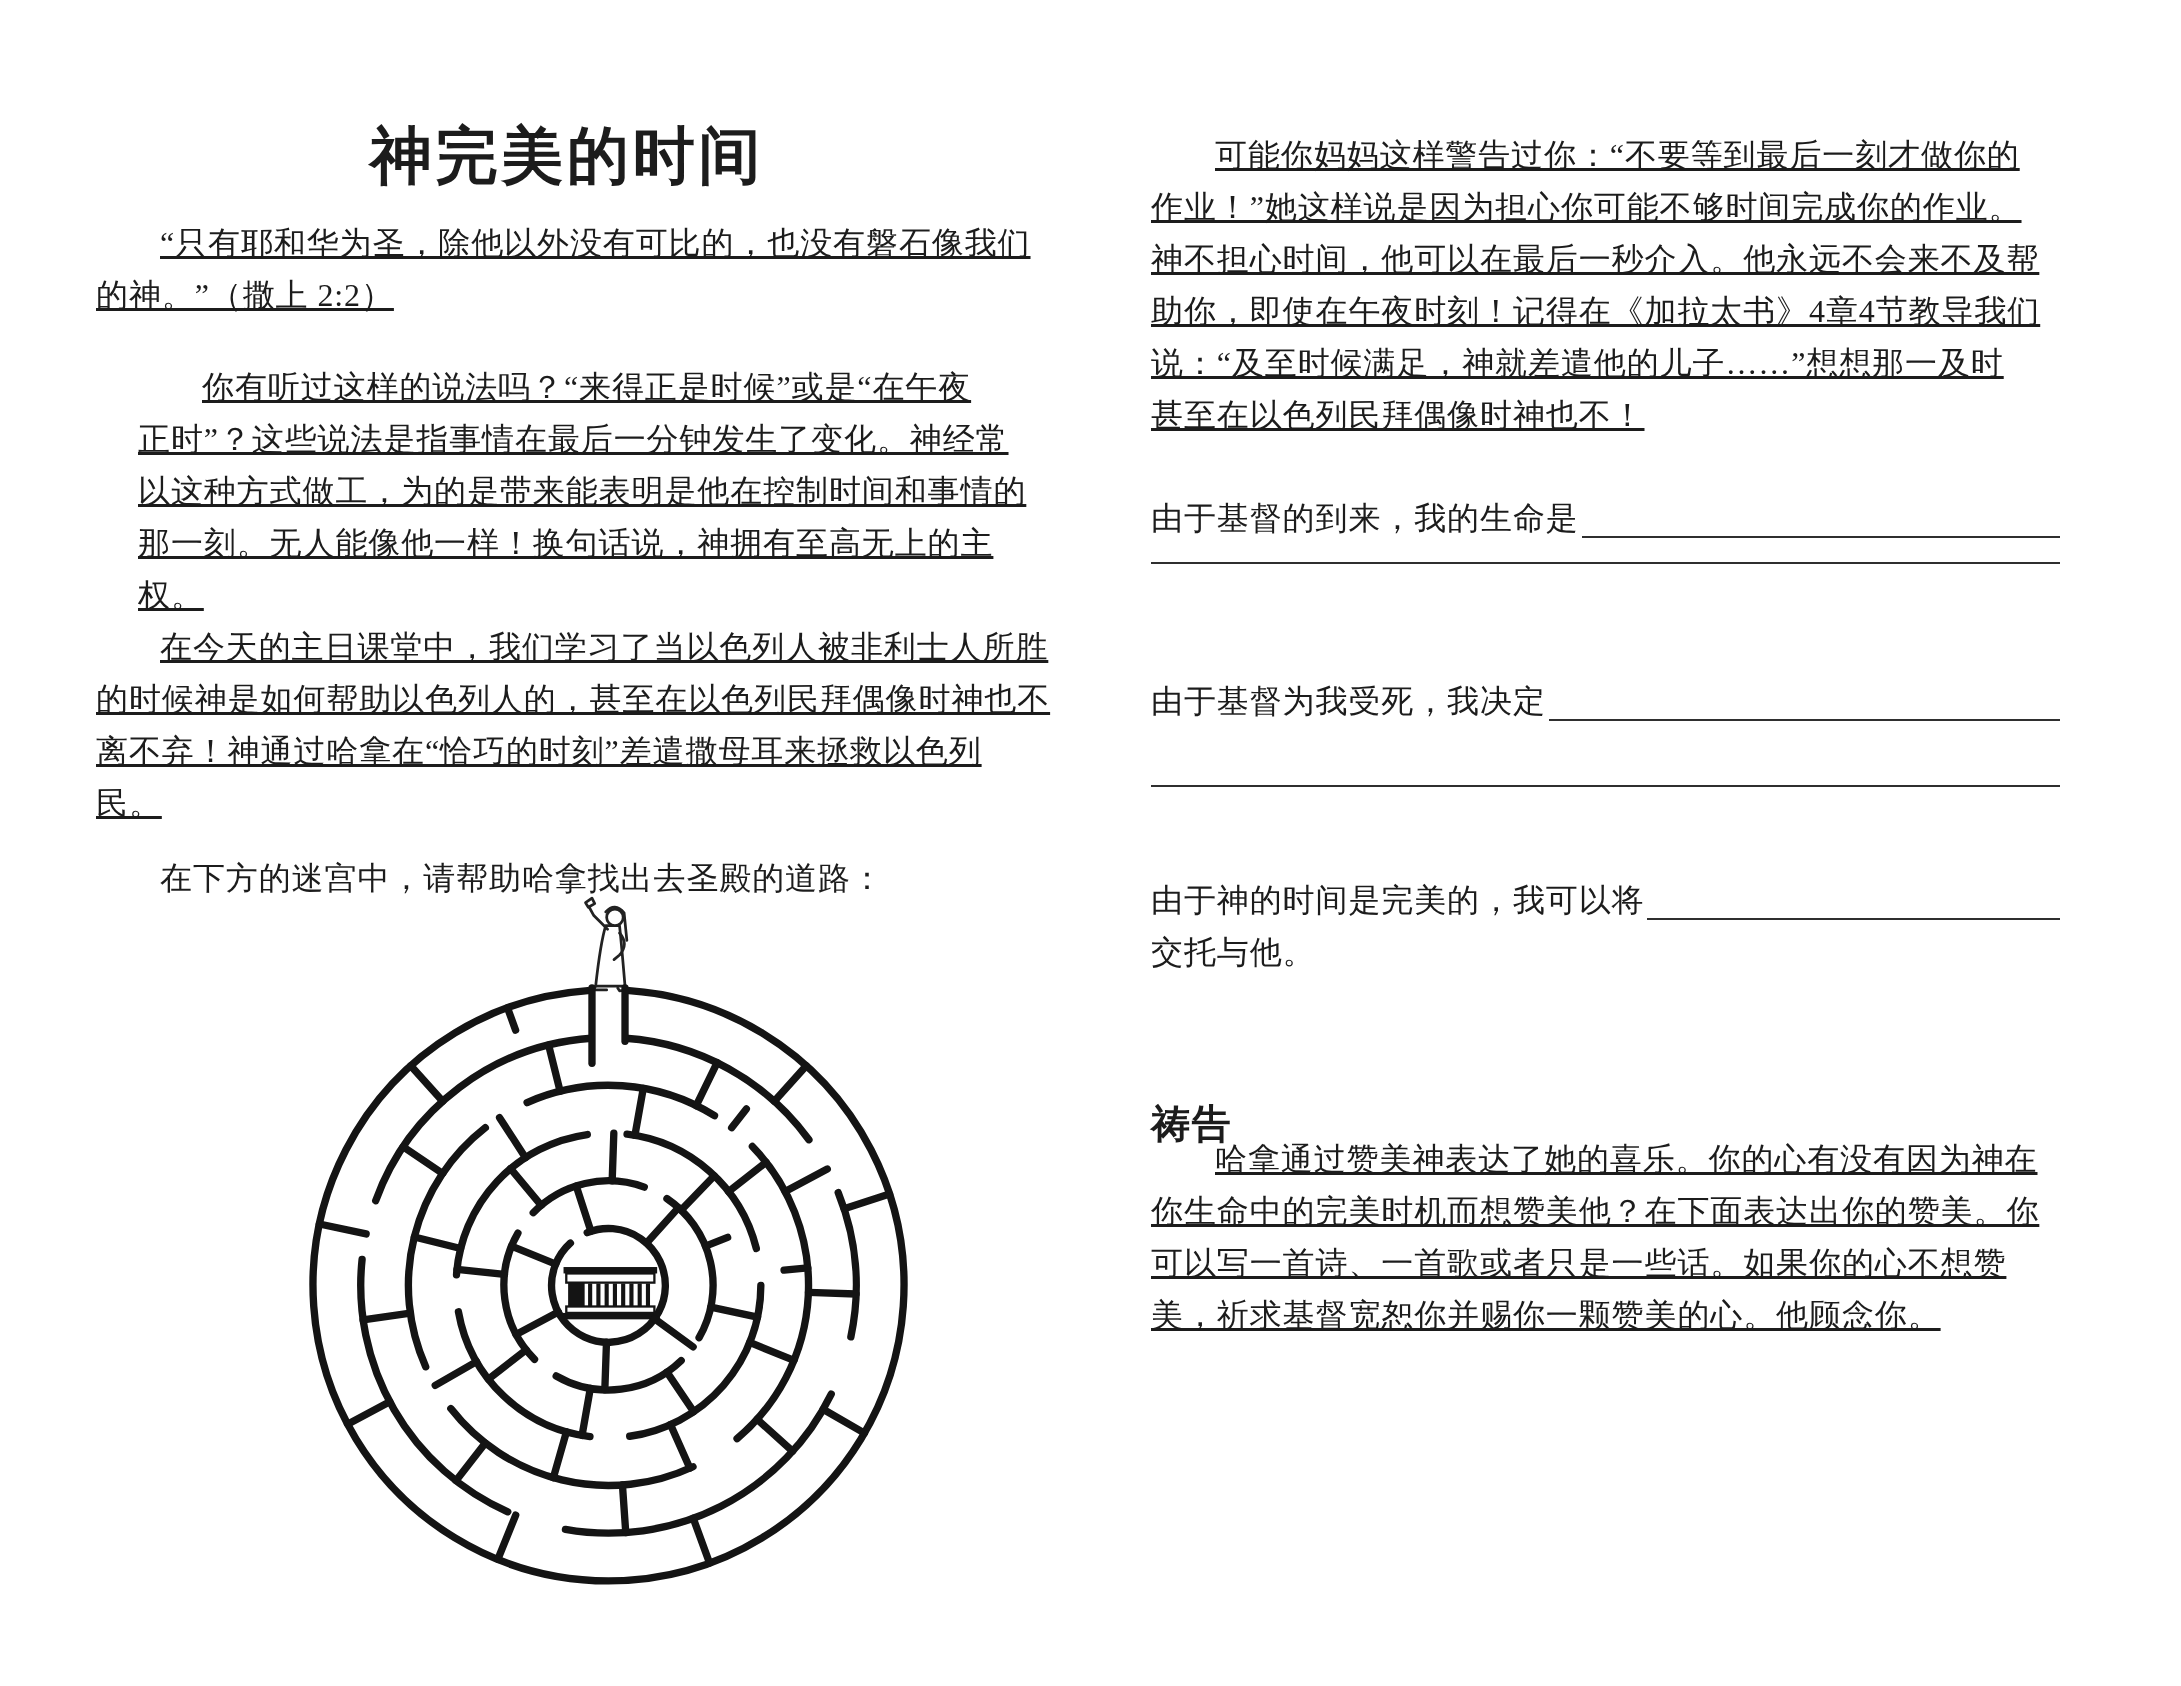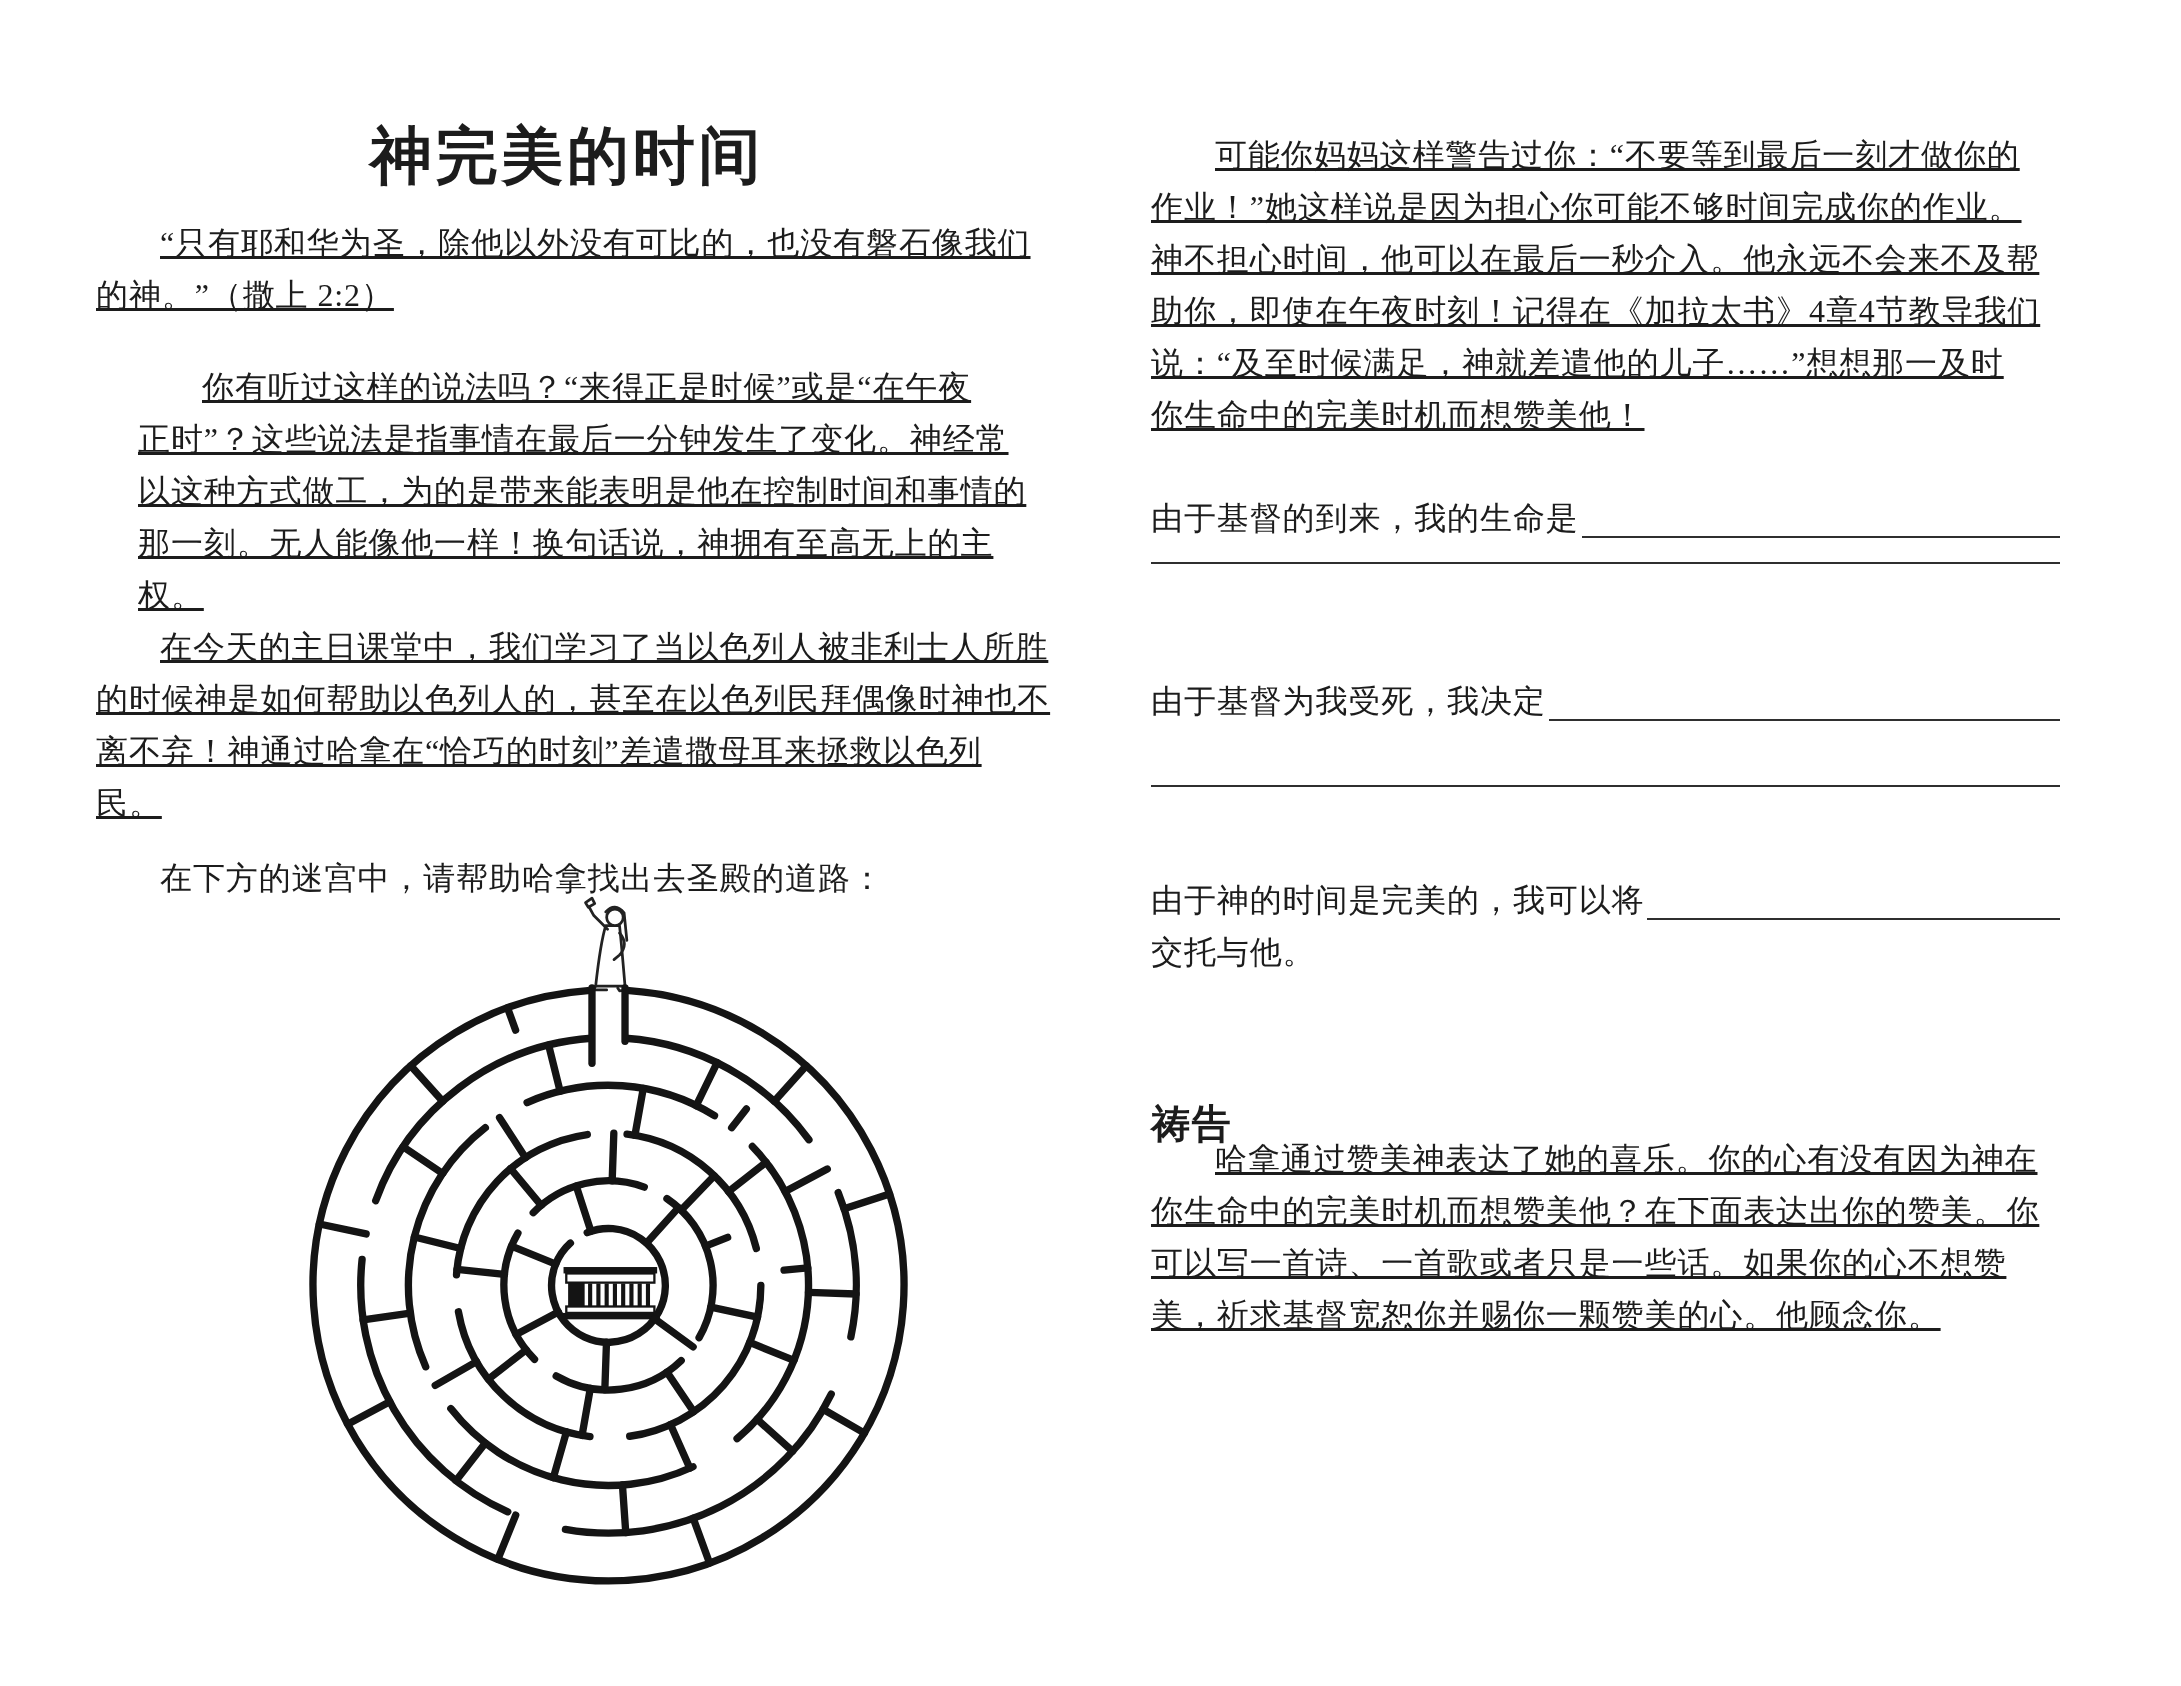--- a/index.html
+++ b/index.html
@@ -149,21 +149,21 @@
       <line x1="18" y1="-324" x2="18" y2="-266"></line>
     </g>
 </svg>
 
 <div id="para-right-1" class="abs para">
     <div class="tline ind">可能你妈妈这样警告过你：“不要等到最后一刻才做你的</div>
     <div class="tline">作业！”她这样说是因为担心你可能不够时间完成你的作业。</div>
     <div class="tline">神不担心时间，他可以在最后一秒介入。他永远不会来不及帮</div>
     <div class="tline">助你，即使在午夜时刻！记得在《加拉太书》4章4节教导我们</div>
     <div class="tline">说：“及至时候满足，神就差遣他的儿子……”想想那一及时</div>
-    <div class="tline">你生命中的完美时机而想赞美他！</div>
+    <div class="tline">甚至在以色列民拜偶像时神也不！</div>
   </div>
 
 <div class="abs fillin" style="top:452px;margin-top:40px;">
   <span class="prompt">由于基督的到来，我的生命是</span>
   <div class="bline"></div>
 </div>
 <div class="abs rule" style="top:562px;"></div>
 
 <div class="abs fillin" style="top:675px;">
   <span class="prompt">由于基督为我受死，我决定</span>

